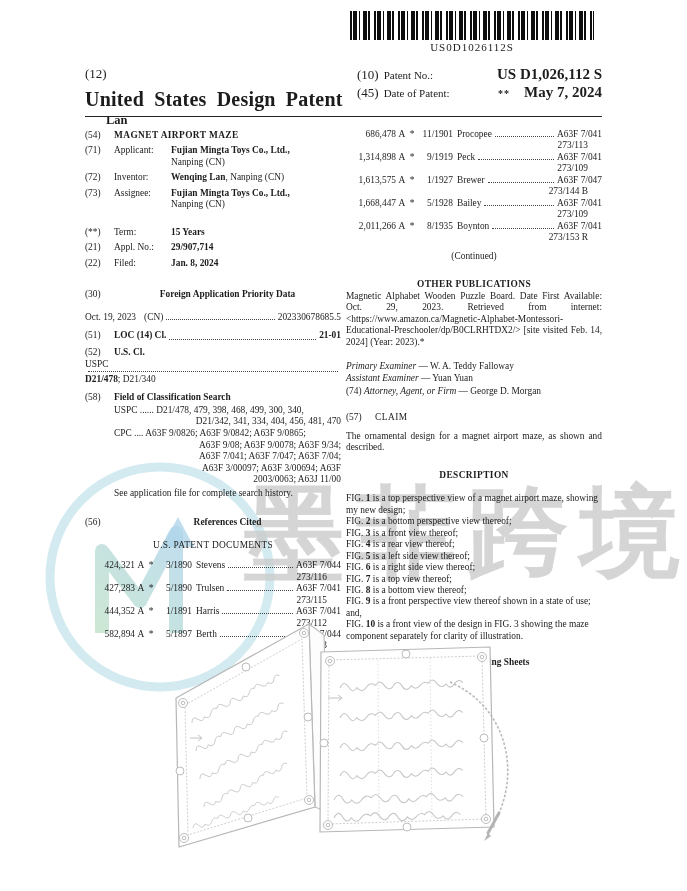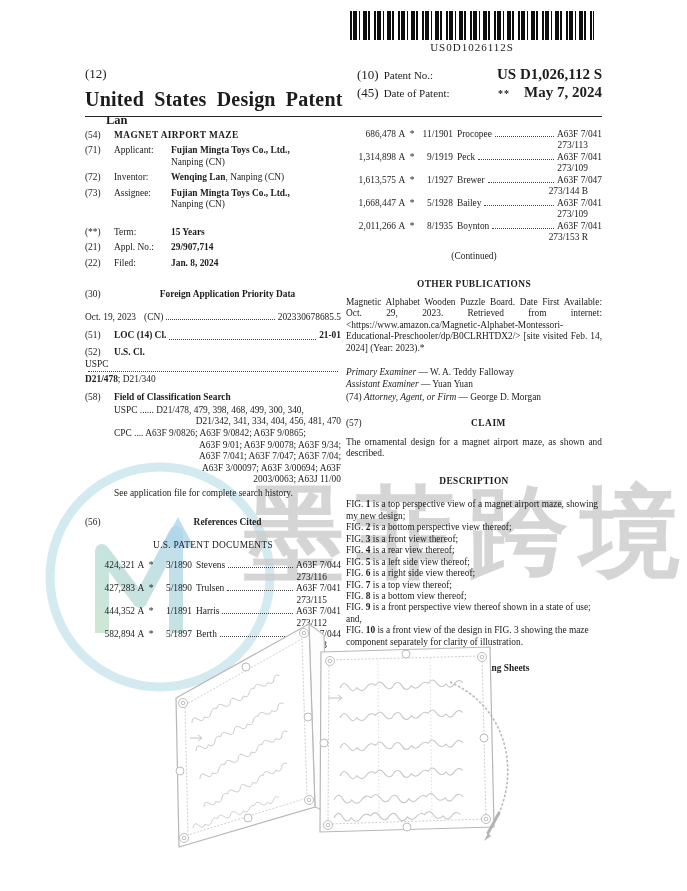--- a/index.html
+++ b/index.html
@@ -60,26 +60,26 @@
   .ref-l2{text-align:right;padding-right:14px;}
   
   .cls-block{margin:1px 0 0 29px;}
   .search-note{margin:2px 0 12px 29px;}
   .prio-row{display:flex;margin-top:11px;align-items:baseline;}
   .prio-date{flex:none;margin-right:8px;}
   .prio-cc{flex:none;}
   
   .continued{text-align:center;margin-top:7px;}
   .pubs-head{text-align:center;font-weight:700;letter-spacing:.4px;margin-top:17px;}
-  .pubs-text{margin-top:6px;text-align:justify;}
+  .pubs-text{margin-top:0;text-align:justify;}
   .exam{margin-top:13px;}
   .exam div{margin-bottom:1px;}
   .claim-row{display:flex;margin-top:15px;}
   .claim-row .f-code{width:29px;}
-  .claim-head{flex:1;text-align:center;font-weight:700;letter-spacing:.5px;}
+  .claim-head{flex:1;text-align:left;font-weight:400;letter-spacing:.5px;}
   .claim-text{margin-top:7px;text-align:justify;}
   .desc-head{text-align:center;font-weight:700;letter-spacing:.4px;margin-top:16px;}
   .desc-lines{margin-top:12px;}
   .footer-line{text-align:center;font-weight:700;margin-top:15px;}
   
   .drawing{position:absolute;left:78px;top:620px;}
 </style>
 </head>
 <body>
 
@@ -208,21 +208,21 @@
       <div class="f" style="margin-top:7px;">
         <span class="f-code">(58)</span>
         <span class="f-val b">Field of Classification Search</span>
       </div>
       <div class="cls-block">
         <div>USPC ...... D21/478, 479, 398, 468, 499, 300, 340,</div>
         <div class="ta-r">D21/342, 341, 334, 404, 456, 481, 470</div>
       </div>
       <div class="cls-block">
         <div>CPC .... A63F 9/0826; A63F 9/0842; A63F 9/0865;</div>
-        <div class="ta-r">A63F 9/01; A63F 9/0078; A63F 9/34;</div>
+        <div class="ta-r">A63F 9/08; A63F 9/0078; A63F 9/34;</div>
         <div class="ta-r">A63F 7/041; A63F 7/047; A63F 7/04;</div>
         <div class="ta-r">A63F 3/00097; A63F 3/00694; A63F</div>
         <div class="ta-r">2003/0063; A63J 11/00</div>
       </div>
       <div class="search-note">See application file for complete search history.</div>
 
       <div class="sec-head" style="margin-top:18px;">
         <span class="f-code">(56)</span>
         <span class="sec-head-title">References Cited</span>
       </div>

